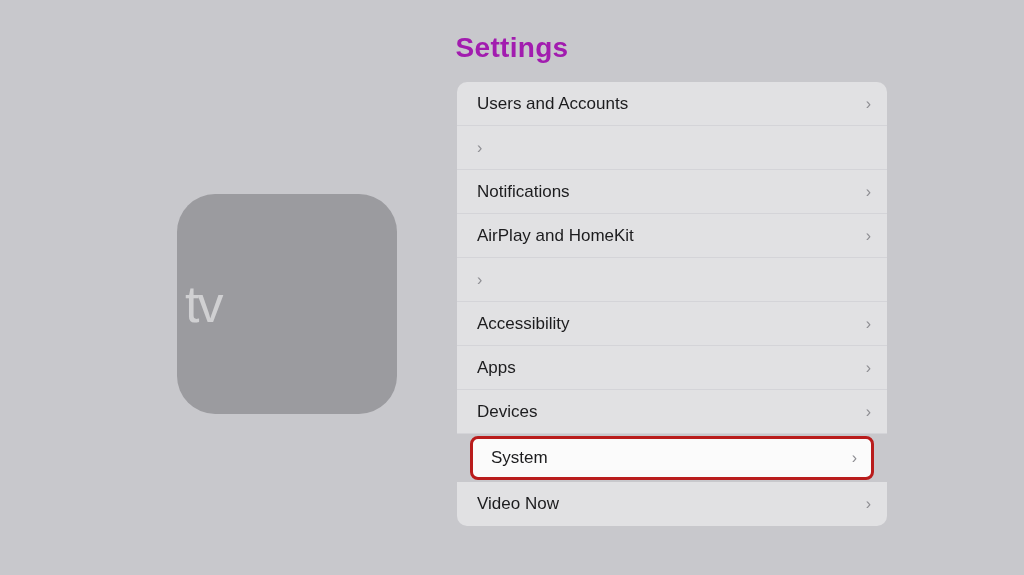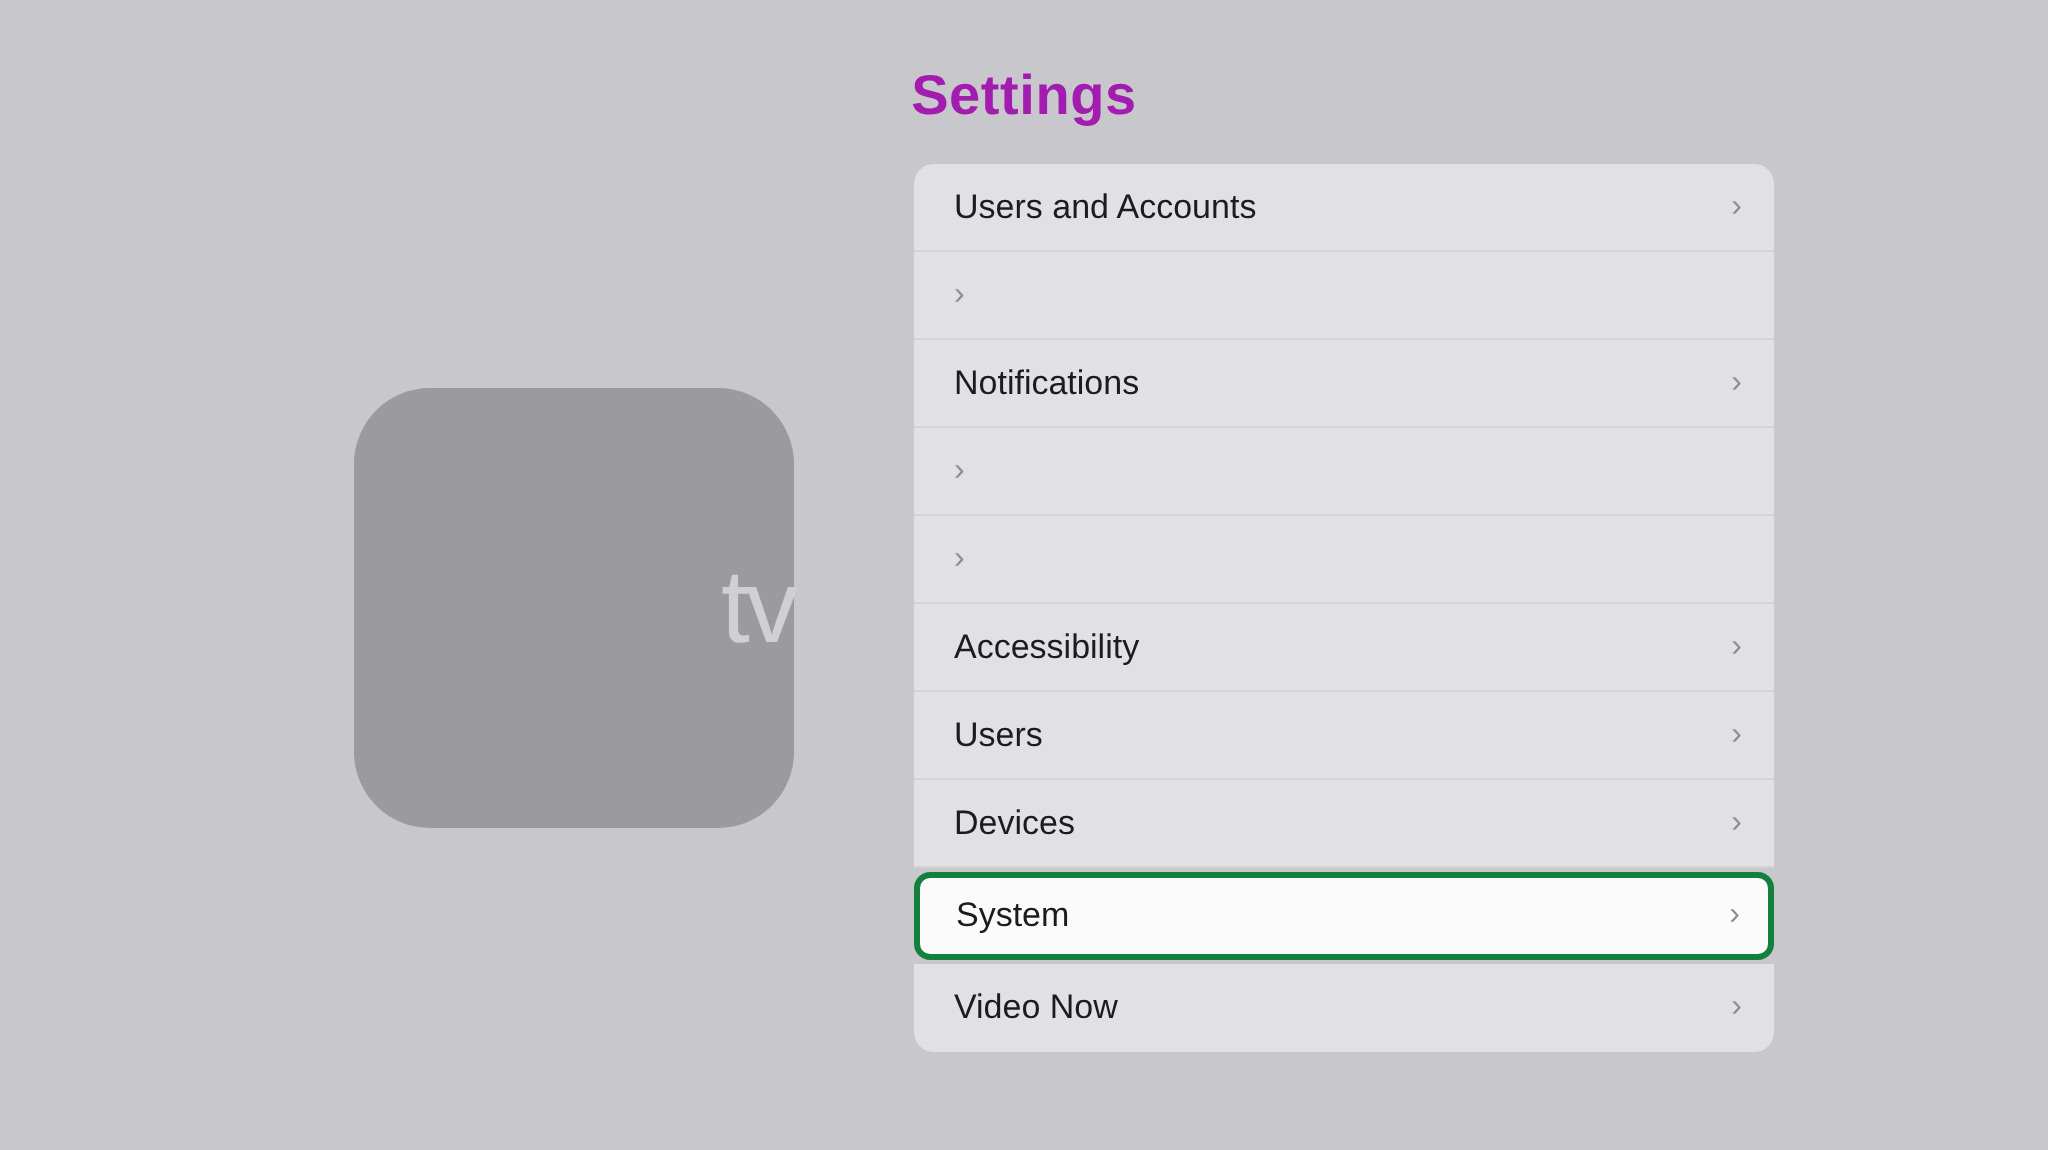--- a/index.html
+++ b/index.html
@@ -37,21 +37,21 @@
       gap: 60px;
     }
 
     .apple-tv-icon {
       width: 220px;
       height: 220px;
       background: #9b9b9f;
       border-radius: 38px;
       display: flex;
       align-items: center;
-      justify-content: flex-end;
+      justify-content: flex-start;
       flex-shrink: 0;
       margin-left: 40px;
     }
 
     .apple-tv-inner {
       display: flex;
       flex-direction: row;
       align-items: center;
       justify-content: center;
       gap: 8px;
@@ -94,23 +94,23 @@
       border-radius: 10px 10px 0 0;
     }
 
     .settings-item:last-child {
       border-radius: 0 0 10px 10px;
       border-bottom: none;
     }
 
     .settings-item.selected {
       background: rgba(255,255,255,0.92);
-      border: 3px solid #15803d;
+      border: 3px solid #b91c1c;
       border-radius: 8px;
-      margin: 2px 0;
+      margin: 2px 13px;
       padding: 9px 14px 9px 18px;
     }
 
     .settings-item-label {
       font-size: 17px;
       color: #1c1c1e;
       font-weight: 400;
     }
 
     .chevron {
@@ -138,31 +138,32 @@
         <span class="chevron">›</span>
       </div>
       <div class="settings-item">
         <span class="chevron">›</span>
       </div>
       <div class="settings-item">
         <span class="settings-item-label">Notifications</span>
         <span class="chevron">›</span>
       </div>
       <div class="settings-item">
+        <span class="settings-item-label">AirPlay and HomeKit</span>
         <span class="chevron">›</span>
       </div>
       <div class="settings-item">
         <span class="chevron">›</span>
       </div>
       <div class="settings-item">
         <span class="settings-item-label">Accessibility</span>
         <span class="chevron">›</span>
       </div>
       <div class="settings-item">
-        <span class="settings-item-label">Users</span>
+        <span class="settings-item-label">Apps</span>
         <span class="chevron">›</span>
       </div>
       <div class="settings-item">
         <span class="settings-item-label">Devices</span>
         <span class="chevron">›</span>
       </div>
       <div class="settings-item selected">
         <span class="settings-item-label">System</span>
         <span class="chevron">›</span>
       </div>

